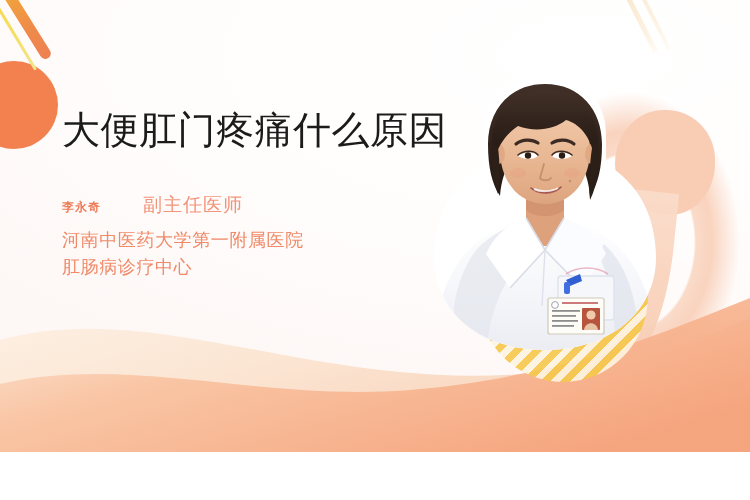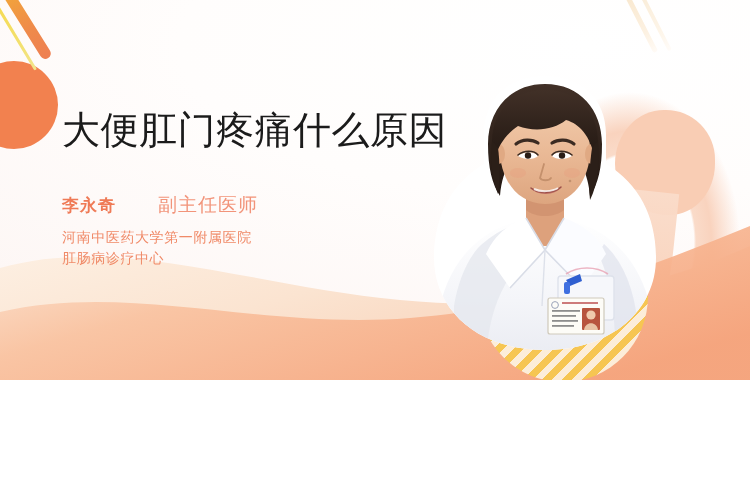--- a/index.html
+++ b/index.html
@@ -2,21 +2,21 @@
 <html><head>
 <meta charset="utf-8">
 <style>
   html,body{margin:0;padding:0;}
   body{
     width:750px;height:500px;overflow:hidden;
     font-family:"DejaVu Sans","Liberation Sans",sans-serif;
     background:#ffffff;
   }
   .stage{
-    position:relative;width:750px;height:380px;overflow:hidden;
+    position:relative;width:750px;height:452px;overflow:hidden;
     background:
       radial-gradient(120% 90% at 78% 12%, #ffffff 0%, #fffdfc 45%, #fdf6f4 100%),
       linear-gradient(160deg,#ffffff 0%,#fefafa 60%,#fdf3ef 100%);
   }
 
   
   .deco{position:absolute;inset:0;pointer-events:none;}
 
   
   .circle-left{
@@ -107,27 +107,27 @@
   
   .content{position:absolute;left:62px;top:108px;width:400px;}
   .title{
     font-size:38px;line-height:1.17;color:#1b1b1b;
     font-weight:400;letter-spacing:.5px;margin:0;
     font-family:"DejaVu Sans","Liberation Sans",sans-serif;
   }
   .meta{margin-top:40px;}
   .meta-line1{display:flex;align-items:baseline;gap:14px;}
   .doc-name{
-    font-size:17px;font-weight:bold;color:#ef7a56;letter-spacing:1px;
+    font-size:12px;font-weight:bold;color:#ef7a56;letter-spacing:1px;
   }
   .doc-title{
     font-size:19px;font-weight:normal;color:#f2947a;letter-spacing:1px;margin-left:28px;
   }
   .affil{
-    margin-top:9px;font-size:14px;line-height:1.45;color:#f08a68;
+    margin-top:9px;font-size:18px;line-height:1.45;color:#f08a68;
     letter-spacing:.6px;
   }
   .affil div{white-space:nowrap;}
 </style>
 </head>
 <body>
 
 <div class="stage">
 
   <div class="deco">

